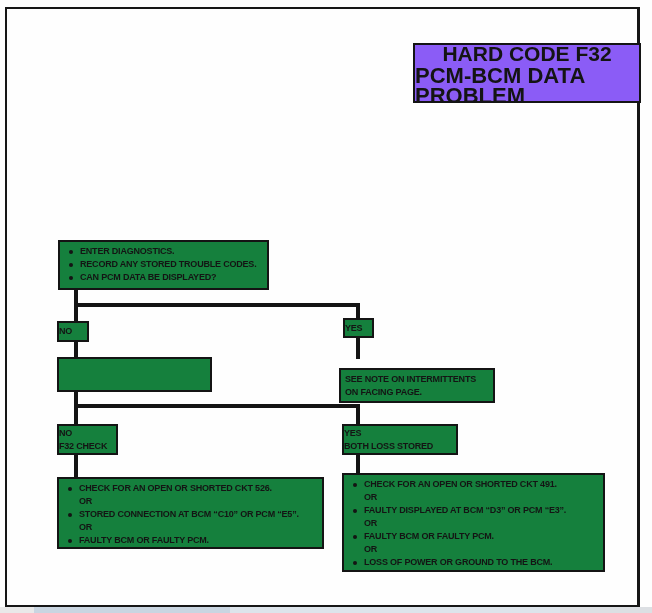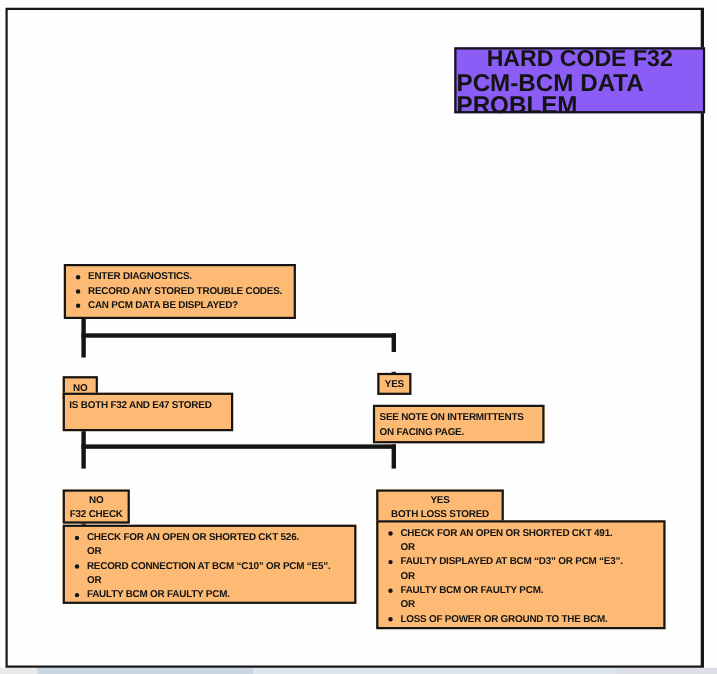--- a/index.html
+++ b/index.html
@@ -13,24 +13,24 @@
          background:transparent;}
 
   
   .title-box{position:absolute;left:413px;top:5px;width:224px;height:56px;
              background:#8b5cf6;border:2px solid #141414;z-index:3;
              display:flex;flex-direction:column;justify-content:center;align-items:center;margin-top:38px;}
   .title-1{font-size:21px;font-weight:bold;line-height:25px;letter-spacing:0px;}
   .title-2{font-size:22px;font-weight:bold;line-height:20px;letter-spacing:0px;}
 
   
-  .node{position:absolute;background:#fdba74;border:2px solid #141414;z-index:2;
+  .node{position:absolute;background:#15803d;border:2px solid #141414;z-index:2;
         font-weight:bold;font-size:9px;line-height:13px;letter-spacing:-0.2px;}
   .node.pad{padding:3px 3px 2px 4px;}
-  .center{display:flex;flex-direction:column;align-items:center;justify-content:center;text-align:center;margin-top:21px;}
+  .center{display:flex;flex-direction:column;align-items:flex-start;justify-content:center;text-align:center;}
 
   
   .row{display:flex;align-items:flex-start;white-space:nowrap;}
   .dot{width:16px;flex:0 0 16px;position:relative;height:13px;}
   .row.b .dot::after{content:"";position:absolute;left:5px;top:5px;width:4px;height:4px;
                      border-radius:50%;background:#141414;}
   .row.o .dot{}
   .txt{white-space:nowrap;}
 
   .q-line{white-space:nowrap;}
@@ -80,21 +80,20 @@
   </div>
 
   <div class="node center" style="left:57px;top:321px;width:28px;height:17px;">
     <span>NO</span>
   </div>
   <div class="node center" style="left:343px;top:318px;width:27px;height:16px;">
     <span>YES</span>
   </div>
 
   <div class="node pad" style="left:57px;top:357px;width:144px;height:26px;">
-    <div class="q-line">IS BOTH F32 AND E47 STORED</div>
   </div>
 
   <div class="node pad" style="left:339px;top:368px;width:145px;height:26px;">
     <div class="q-line">SEE NOTE ON INTERMITTENTS</div>
     <div class="q-line">ON FACING PAGE.</div>
   </div>
 
   <div class="node center" style="left:57px;top:424px;width:57px;height:27px;">
     <div>NO</div>
     <div>F32 CHECK</div>
@@ -108,21 +107,21 @@
     <div class="row b">
       <span class="dot"></span>
       <span class="txt">CHECK FOR AN OPEN OR SHORTED CKT 526.</span>
     </div>
     <div class="row o">
       <span class="dot"></span>
       <span class="txt">OR</span>
     </div>
     <div class="row b">
       <span class="dot"></span>
-      <span class="txt">RECORD CONNECTION AT BCM “C10” OR PCM “E5”.</span>
+      <span class="txt">STORED CONNECTION AT BCM “C10” OR PCM “E5”.</span>
     </div>
     <div class="row o">
       <span class="dot"></span>
       <span class="txt">OR</span>
     </div>
     <div class="row b">
       <span class="dot"></span>
       <span class="txt">FAULTY BCM OR FAULTY PCM.</span>
     </div>
   </div>

